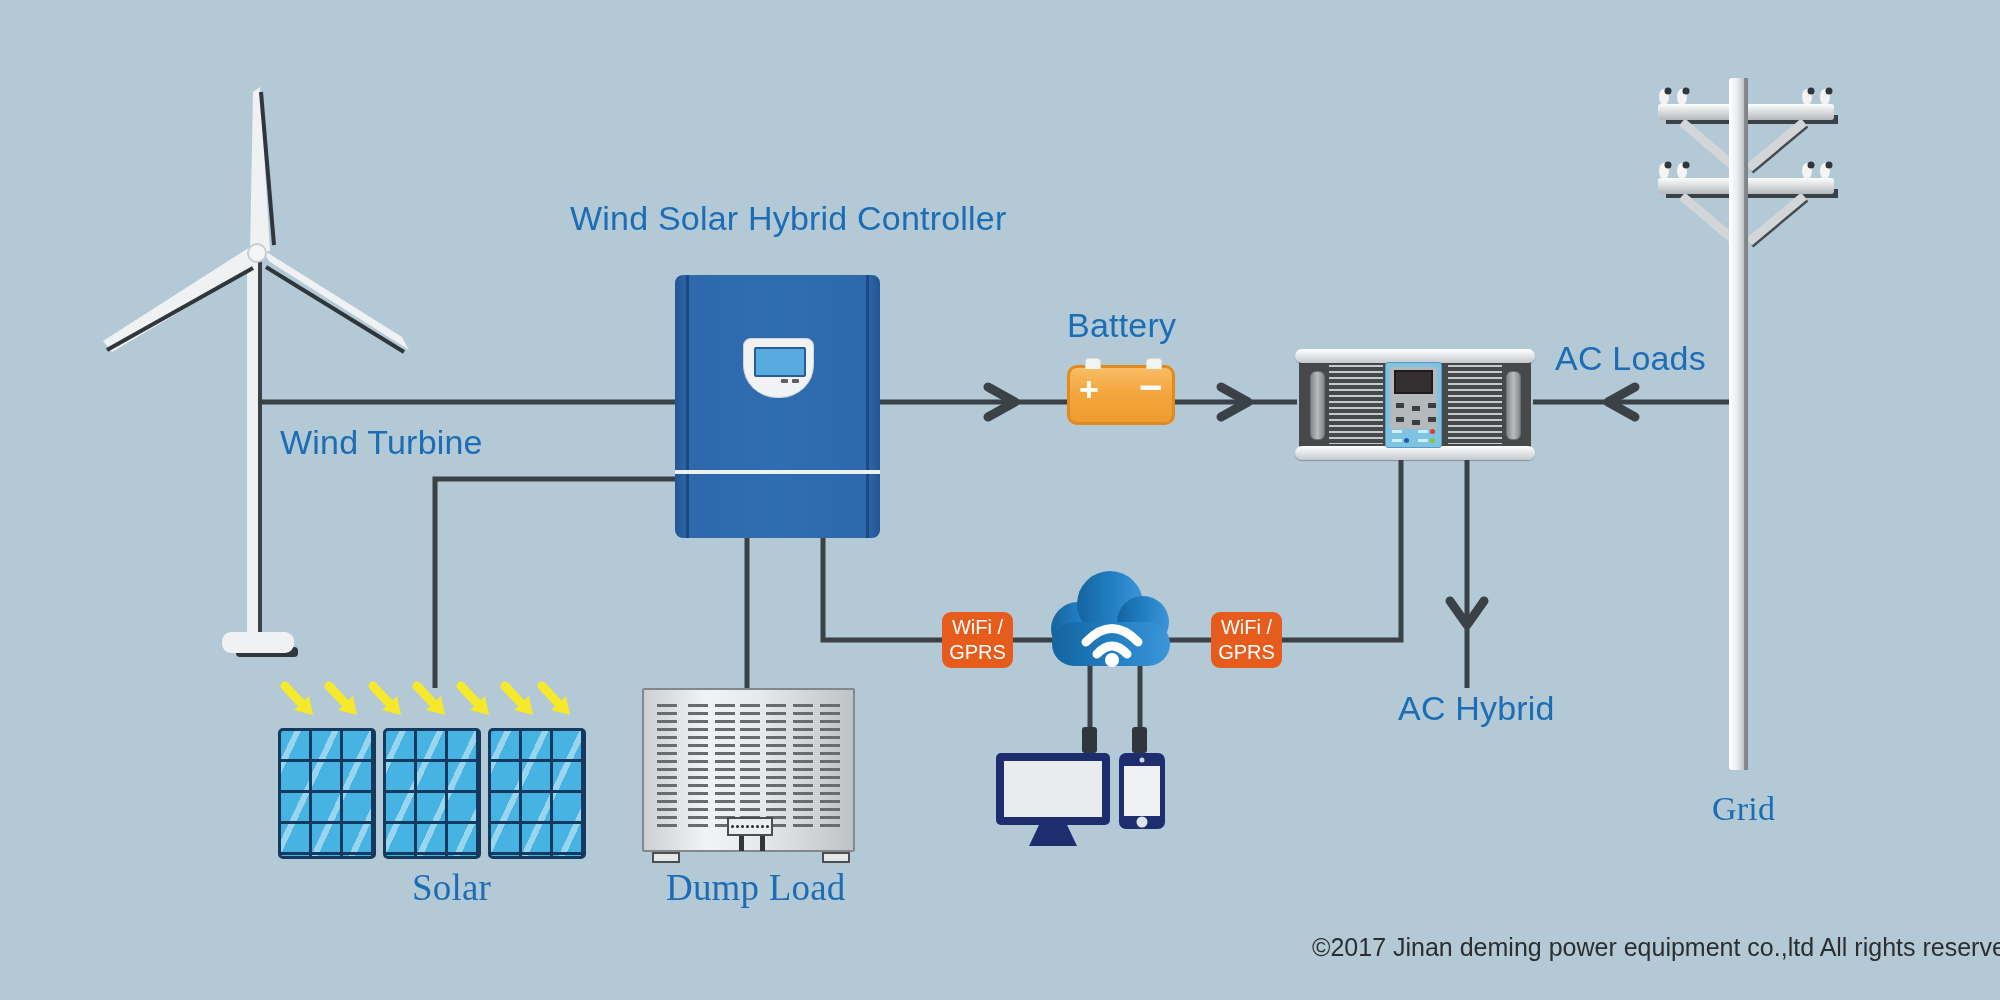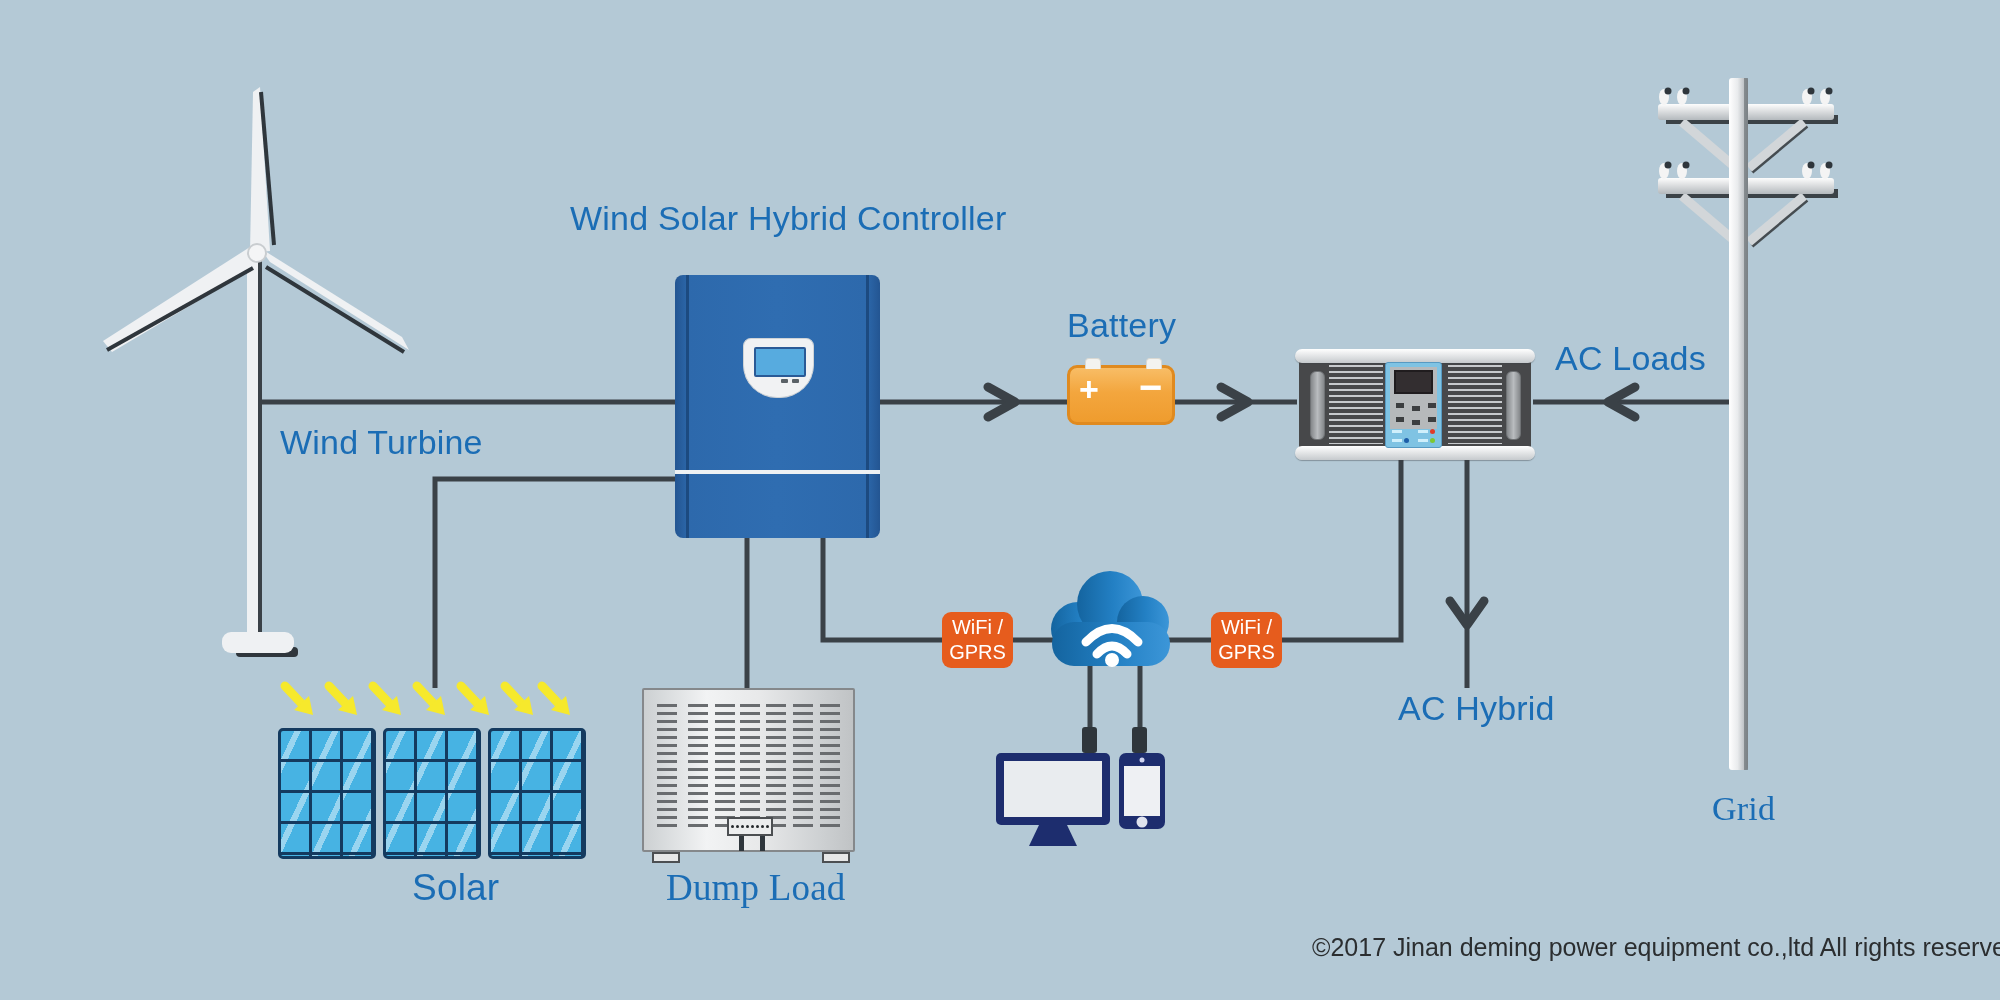--- a/index.html
+++ b/index.html
@@ -260,21 +260,21 @@
       <rect x="1124" y="766" width="36" height="50" fill="#eef0f3"></rect>
       <circle cx="1142" cy="760" r="2.5" fill="#cfd4f0"></circle>
       <circle cx="1142" cy="822" r="5.5" fill="#dfe3ee"></circle>
     </g>
   </svg>
 
   <div class="lbl" style="left:570px;top:200px;">Wind Solar Hybrid Controller</div>
   <div class="lbl" style="left:280px;top:424px;">Wind Turbine</div>
   <div class="lbl" style="left:1067px;top:307px;">Battery</div>
   <div class="lbl" style="left:1555px;top:340px;">AC Loads</div>
-  <div class="lbl big" style="left:412px;top:868px;">Solar</div>
+  <div class="lbl big" style="left:412px;top:868px;font-family:Liberation Serif, serif;">Solar</div>
   <div class="lbl big" style="left:666px;top:868px;font-family:Liberation Serif, serif;">Dump Load</div>
   <div class="lbl" style="left:1398px;top:690px;">AC Hybrid</div>
   <div class="lbl" style="left:1712px;top:790px;font-family:Liberation Serif, serif;">Grid</div>
 
   <div class="controller">
     <div class="seam l"></div>
     <div class="seam r"></div>
     <div class="stripe"></div>
     <div class="ctrl-display">
       <div class="ctrl-screen"></div>

